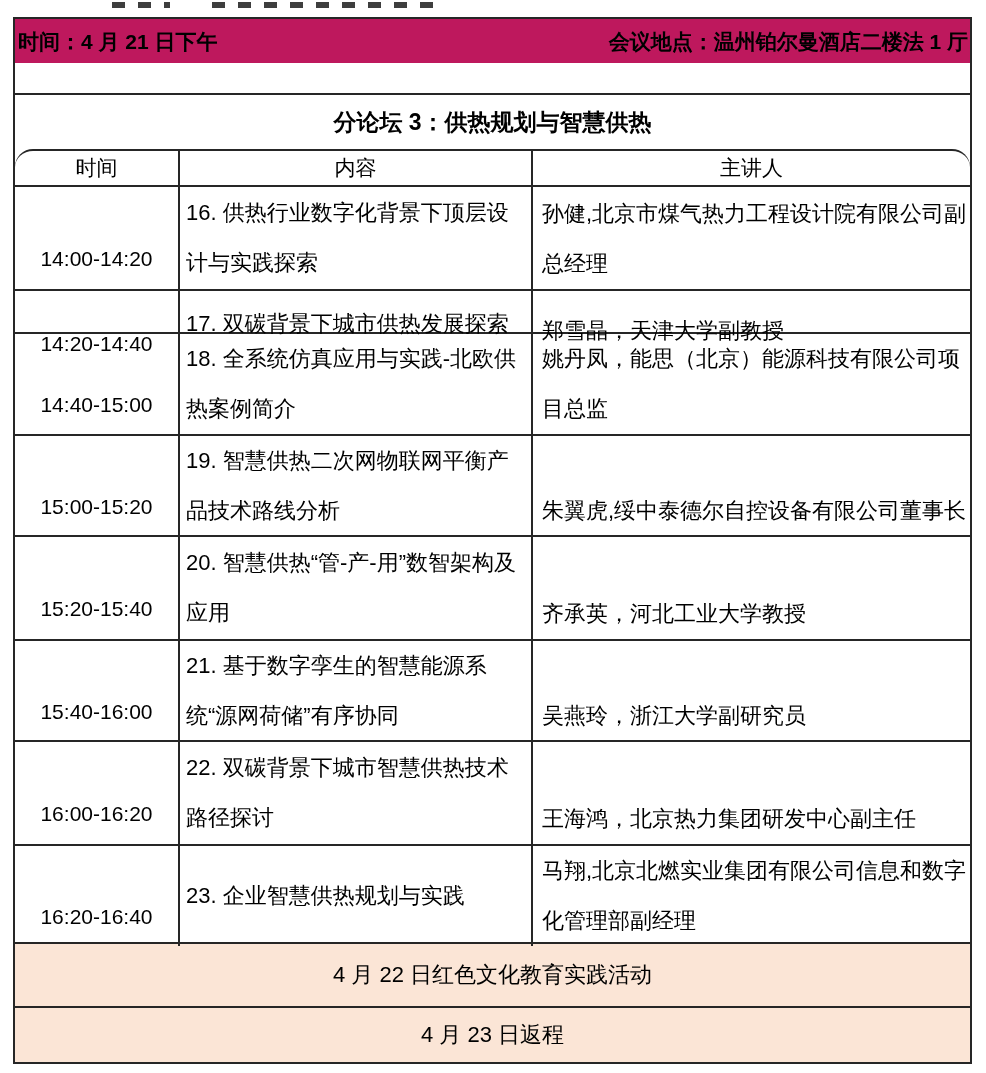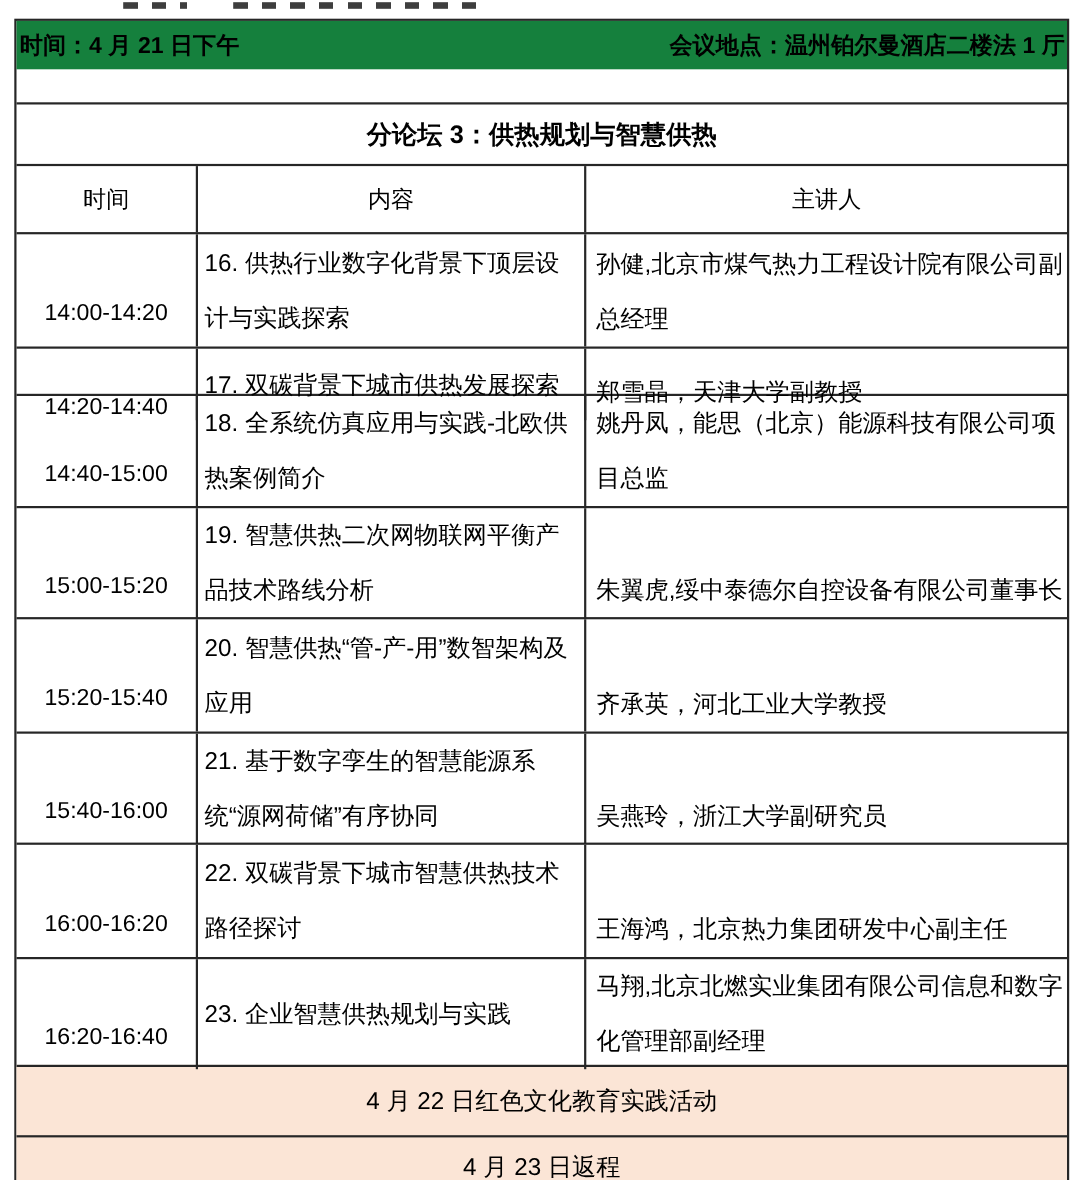--- a/index.html
+++ b/index.html
@@ -21,21 +21,21 @@
   .agenda-table {
     position:absolute; left:13px; top:17px; width:959px;
     border:2px solid #262626;
     background:#ffffff;
   }
   .row { border-top:2px solid #262626; }
   .row:first-child { border-top:none; }
 
   
   .meta-row {
-    height:44px; background:#15803d;
+    height:44px; background:#be185d;
     display:flex; align-items:center; justify-content:space-between;
     font-size:21px; font-weight:600;
     padding:0 2px 0 3px;
     line-height:1;
   }
 
   
   .title-row {
     height:56px; display:flex; align-items:center; justify-content:center;
     font-size:23px; font-weight:700;margin-top:30px;
@@ -45,21 +45,21 @@
   .grid { display:grid; grid-template-columns:163px 353px 1fr; }
   .cell { display:flex; align-items:center; }
   .cell + .cell { border-left:2px solid #262626; }
   .c-time { justify-content:center; font-size:21px;margin-top:41px; }
   .c-head { justify-content:center; font-size:21px; }
   .c-content, .c-speaker { font-size:22px; }
   .c-content { padding:0 2px 0 6px;justify-content:flex-end; }
   .c-speaker { padding:0 2px 0 9px;align-items:flex-end; }
   .wrap { line-height:50px; width:100%; }
 
-  .head-row { height:62px; }
+  .head-row { height:36px;border-radius:18px; }
   .head-row .cell { font-size:21px; }
 
   
   .r0 { height:104px; } .r1 { height:43px; } .r2 { height:102px; }
   .r3 { height:101px; } .r4 { height:104px; } .r5 { height:101px; }
   .r6 { height:104px; } .r7 { height:98px; }
 
   
   .foot-row {
     background:#fbe5d6; display:flex; align-items:center; justify-content:center;

